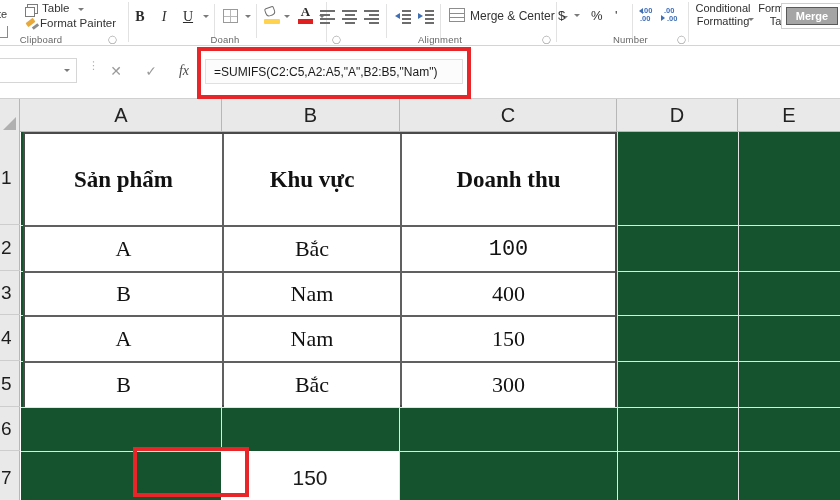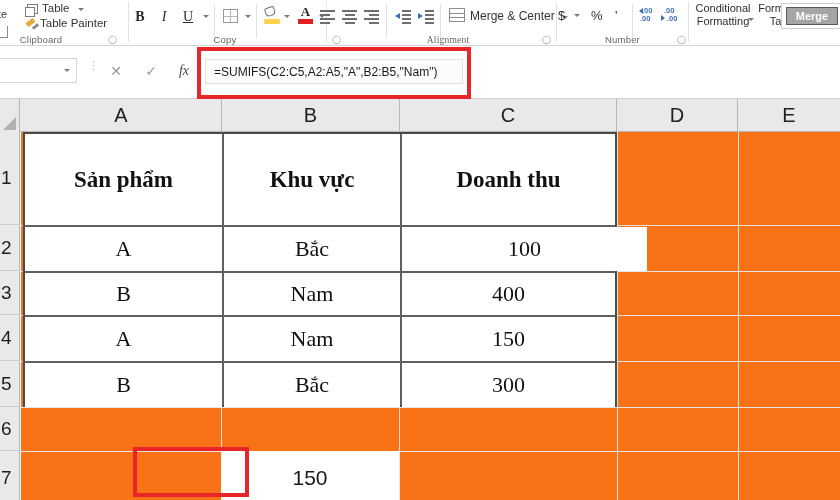--- a/index.html
+++ b/index.html
@@ -237,21 +237,21 @@
   }
   .rowhead {
     position: absolute; left: 0; width: 20px;
     display: flex; align-items: center; justify-content: flex-start;
     font-size: 19px; color: #1d1d1d;
     border-bottom: 1px solid #cdcdcd;
     padding-left: 1px;
   }
   .gridarea {
     position: absolute; left: 21px; top: 33px; width: 819px; height: 368px;
-    background: #f97316;
+    background: #14532d;
   }
   .gline-v {
     position: absolute; top: 0; width: 1px; height: 368px; background: #e4e4e4;
   }
   .gline-h {
     position: absolute; left: 0; width: 819px; height: 1px; background: #e4e4e4;
   }
 
   
   .dtable {
@@ -297,21 +297,21 @@
 
     <div class="rgroup" style="left:0px;width:150px;">
       <div class="cb-paste-ico"></div>
       <div class="cb-paste">te</div>
 
       <div class="ico-copy" style="left:27px;top:4px;"></div>
       <div class="cb-item" style="left:42px;top:2px;">Table</div>
       <span class="caret" style="position:absolute;left:78px;top:8px;"></span>
 
       <div class="ico-brush" style="left:26px;top:20px;"></div>
-      <div class="cb-item" style="left:40px;top:17px;">Table Painter</div>
+      <div class="cb-item" style="left:40px;top:17px;">Format Painter</div>
 
       <div class="grp-label" style="left:-34px;width:150px;">Clipboard</div>
       <div class="dialog-launcher" style="left:108px;">◯</div>
     </div>
 
     <div class="grp-divider" style="left:128px;"></div>
 
     <div class="rgroup" style="left:130px;width:180px;">
       <div class="fbtn f-bold" style="left:0px;width:20px;">B</div>
       <div class="fbtn f-ital" style="left:24px;width:20px;">I</div>
@@ -325,21 +325,21 @@
       <div class="grp-divider" style="left:126px;top:4px;height:34px;"></div>
       <div class="ico-fill" style="left:134px;top:7px;">
         <span class="bucket"></span>
         <span class="spill"></span>
       </div>
       <span class="caret" style="position:absolute;left:154px;top:15px;"></span>
 
       <div class="ico-fontcolor" style="left:168px;top:6px;">A<span class="bar"></span></div>
       <span class="caret" style="position:absolute;left:189px;top:15px;"></span>
 
-      <div class="grp-label" style="left:20px;width:150px;">Copy</div>
+      <div class="grp-label" style="left:20px;width:150px;">Doanh</div>
       <div class="dialog-launcher" style="left:202px;">◯</div>
     </div>
 
     <div class="grp-divider" style="left:326px;"></div>
 
     <div class="rgroup" style="left:330px;width:220px;">
       <div class="ico-align" style="left:-10px;top:10px;">
         <i style="top:0;width:15px;"></i>
           <i style="top:4px;width:10px;"></i>
           <i style="top:8px;width:15px;"></i>
@@ -374,21 +374,21 @@
           <i style="top:8px;width:9px;"></i>
           <i style="top:12px;width:9px;"></i>
       </div>
 
       <div class="grp-divider" style="left:110px;top:4px;height:34px;"></div>
 
       <div class="ico-merge" style="left:119px;top:8px;"></div>
       <div class="cb-item" style="left:140px;top:9px;font-size:12px;">Merge &amp; Center</div>
       <span class="caret" style="position:absolute;left:232px;top:16px;"></span>
 
-      <div class="grp-label" style="left:8px;width:220px;font-family:Liberation Serif, serif;">Alignment</div>
+      <div class="grp-label" style="left:0px;width:220px;">Alignment</div>
       <div class="dialog-launcher" style="left:212px;">◯</div>
     </div>
 
     <div class="grp-divider" style="left:556px;"></div>
 
     <div class="rgroup" style="left:560px;width:125px;">
       <div class="nbtn" style="left:-2px;">$</div>
       <span class="caret" style="position:absolute;left:14px;top:14px;"></span>
       <div class="nbtn" style="left:31px;">%</div>
       <div class="nbtn" style="left:55px;">'</div>
@@ -399,21 +399,21 @@
         <span class="dec-arrow" style="left:0;border-right:4px solid #3f6fb5;"></span>
         <span class="top">.00</span>
         <span class="bot">.00</span>
       </div>
       <div class="dec-ico" style="left:101px;">
         <span class="top">.00</span>
         <span class="dec-arrow" style="left:0;top:9px;border-left:4px solid #3f6fb5;"></span>
         <span class="bot" style="left:6px;">.00</span>
       </div>
 
-      <div class="grp-label" style="left:0px;width:125px;">Number</div>
+      <div class="grp-label" style="left:8px;width:125px;">Number</div>
       <div class="dialog-launcher" style="left:117px;">◯</div>
     </div>
 
     <div class="grp-divider" style="left:688px;"></div>
 
     <div class="rgroup" style="left:692px;width:148px;">
       <div class="style-btn" style="left:0px;width:62px;">Conditional Formatting</div>
       <span class="caret" style="position:absolute;left:56px;top:18px;"></span>
       <div class="style-btn" style="left:64px;width:54px;">Format as Table</div>
       <span class="caret" style="position:absolute;left:112px;top:18px;"></span>
@@ -477,21 +477,21 @@
       <div class="gline-h" style="top:319px;"></div>
 
       <div class="dtable" style="left:2px;top:0px;width:594px;height:275px;">
 
         <div class="dcell hdr" style="left:0px;top:0px;width:197px;height:91px;">Sản phẩm</div>
         <div class="dcell hdr" style="left:199px;top:0px;width:176px;height:91px;">Khu vực</div>
         <div class="dcell hdr" style="left:377px;top:0px;width:213px;height:91px;">Doanh thu</div>
 
         <div class="dcell body" style="left:0px;top:93px;width:197px;height:44px;">A</div>
         <div class="dcell body" style="left:199px;top:93px;width:176px;height:44px;">Bắc</div>
-        <div class="dcell body" style="left:377px;top:93px;width:245px;height:44px;">100</div>
+        <div class="dcell body" style="left:377px;top:93px;width:213px;height:44px;font-family:Liberation Mono, monospace;">100</div>
 
         <div class="dcell body" style="left:0px;top:139px;width:197px;height:42px;">B</div>
         <div class="dcell body" style="left:199px;top:139px;width:176px;height:42px;">Nam</div>
         <div class="dcell body" style="left:377px;top:139px;width:213px;height:42px;">400</div>
 
         <div class="dcell body" style="left:0px;top:183px;width:197px;height:44px;">A</div>
         <div class="dcell body" style="left:199px;top:183px;width:176px;height:44px;">Nam</div>
         <div class="dcell body" style="left:377px;top:183px;width:213px;height:44px;">150</div>
 
         <div class="dcell body" style="left:0px;top:229px;width:197px;height:44px;">B</div>

